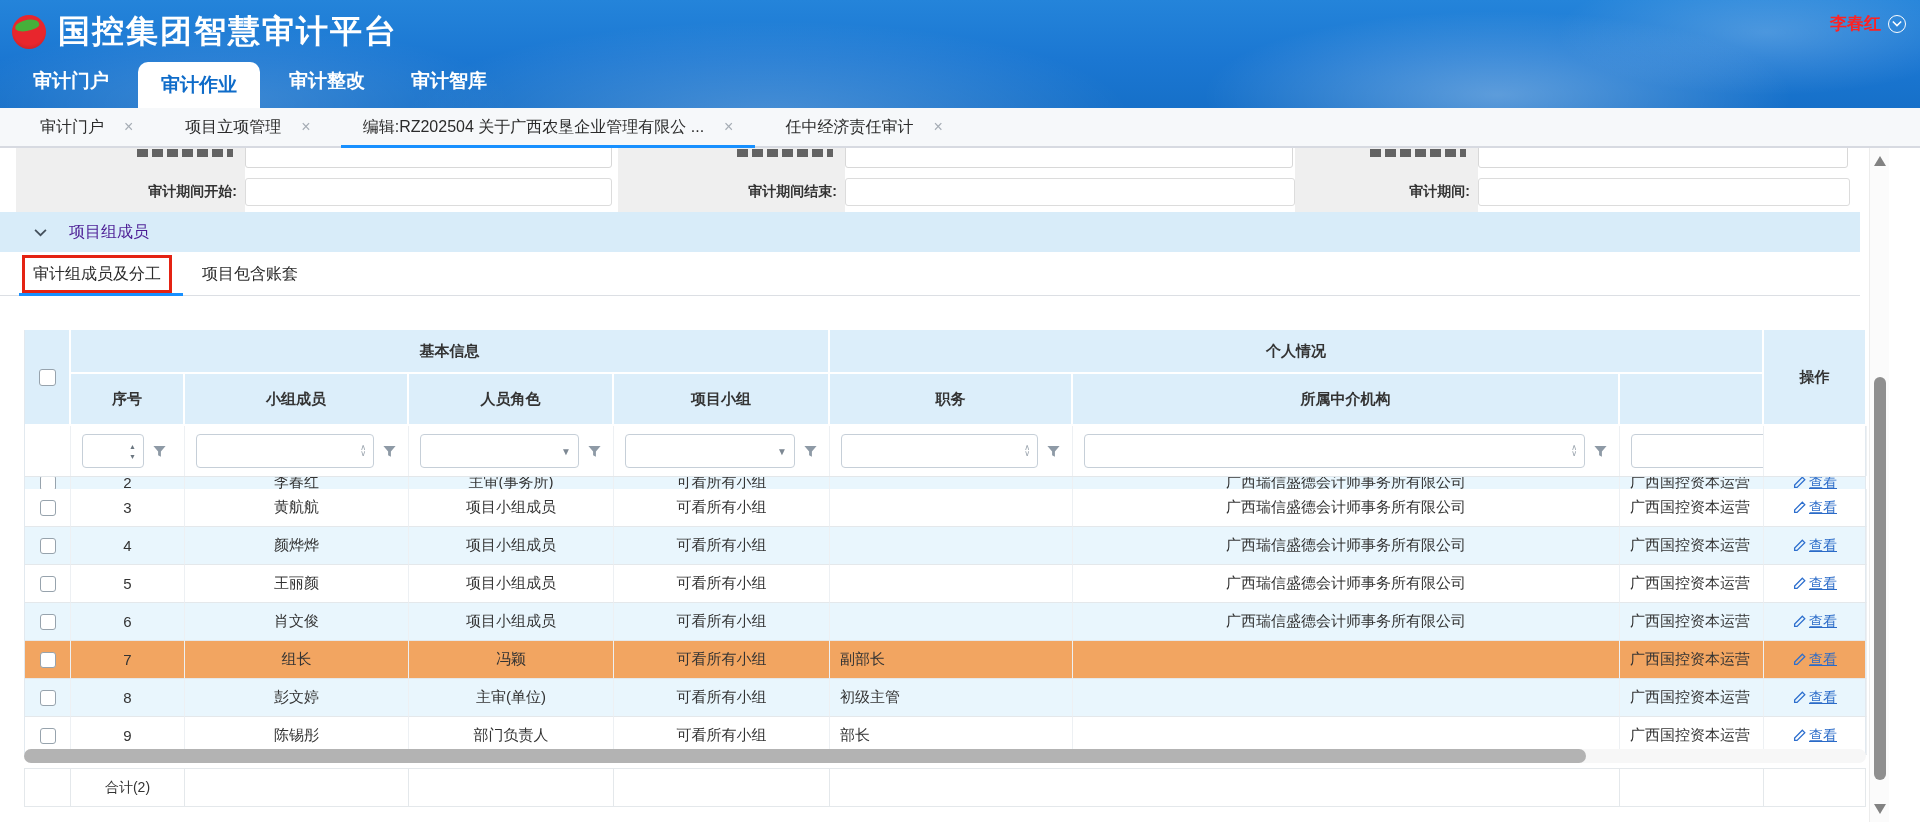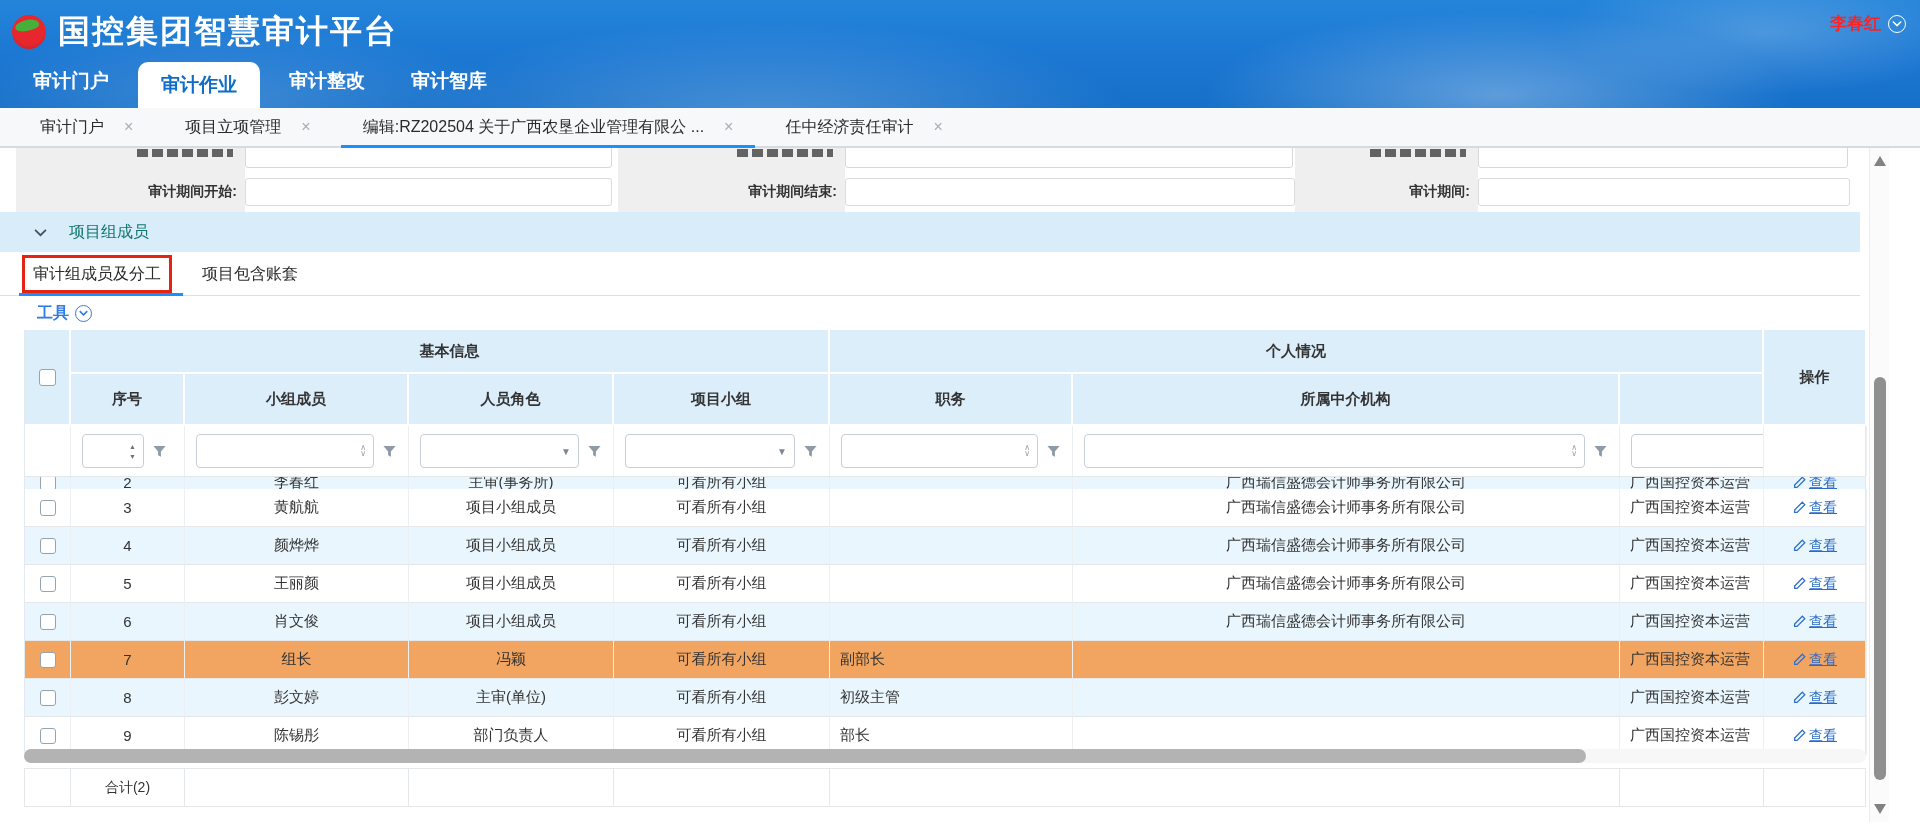--- a/index.html
+++ b/index.html
@@ -47,21 +47,21 @@
   .form-rowB { position:absolute; top:24px; left:0; width:1860px; height:40px; }
   .lblcell { position:absolute; top:0; height:100%; background:#efefef; }
   .lblcell .cutmark { position:absolute; right:12px; top:1px; height:8px; width:96px;
     background:repeating-linear-gradient(90deg,#4a4a4a 0 11px,transparent 11px 15px); opacity:.85; }
   .flabel { position:absolute; top:0; height:100%; display:flex; align-items:center; justify-content:flex-end;
     padding-right:8px; font-size:14px; font-weight:bold; color:#333; background:#efefef; }
   .inA { position:absolute; top:-20px; height:40px; background:#fff; border:1px solid #d8d8d8; border-radius:3px; }
   .inB { position:absolute; top:6px; height:28px; background:#fff; border:1px solid #dcdcdc; border-radius:3px; }
 
   .section-bar { position:absolute; top:64px; left:0; width:1860px; height:40px; background:#d8ecf9;
-    display:flex; align-items:center; gap:22px; padding-left:34px; font-size:16px; color:#0f766e; }
+    display:flex; align-items:center; gap:22px; padding-left:34px; font-size:16px; color:#4c1d95; }
 
   .subtabs { position:absolute; top:104px; left:0; width:1860px; height:44px; background:#fff;
     border-bottom:1px solid #dcdfe4; }
   .subtab { position:absolute; top:0; height:44px; display:flex; align-items:center; justify-content:center;
     font-size:16px; color:#2b2b2b; cursor:pointer; }
   .subtab-1 { left:24px; width:146px; }
   .subtab-2 { left:200px; width:100px; }
   .subtab-underline { position:absolute; left:19px; bottom:-1px; width:164px; height:3px; background:#1890ff; }
   .red-annotation { position:absolute; left:22px; top:3px; width:150px; height:38px;
     border:3px solid #e42313; pointer-events:none; }
@@ -197,28 +197,20 @@
     <span>项目组成员</span>
   </div>
 
   <div class="subtabs">
     <div class="subtab subtab-1">审计组成员及分工</div>
     <div class="subtab-underline"></div>
     <div class="red-annotation"></div>
     <div class="subtab subtab-2">项目包含账套</div>
   </div>
 
-  <div class="tools-row">
-    <span class="tools-label">工具</span>
-    <span class="tools-chev">
-      <svg width="9" height="6" viewBox="0 0 12 8">
-          <polyline points="1,1.5 6,6.5 11,1.5" fill="none" stroke="#2f7ae5" stroke-width="2"></polyline>
-        </svg>
-    </span>
-  </div>
 
   <div class="table-wrap">
     <div class="thead">
       <div class="hcell h-cb">
         <div class="checkbox" style="width:17px;height:17px;"></div>
       </div>
       <div class="hcell h-basic">基本信息</div>
       <div class="hcell h-personal">个人情况</div>
       <div class="hcell h-action">操作</div>
       <div class="hcell" style="grid-column:2;grid-row:2;">序号</div>

